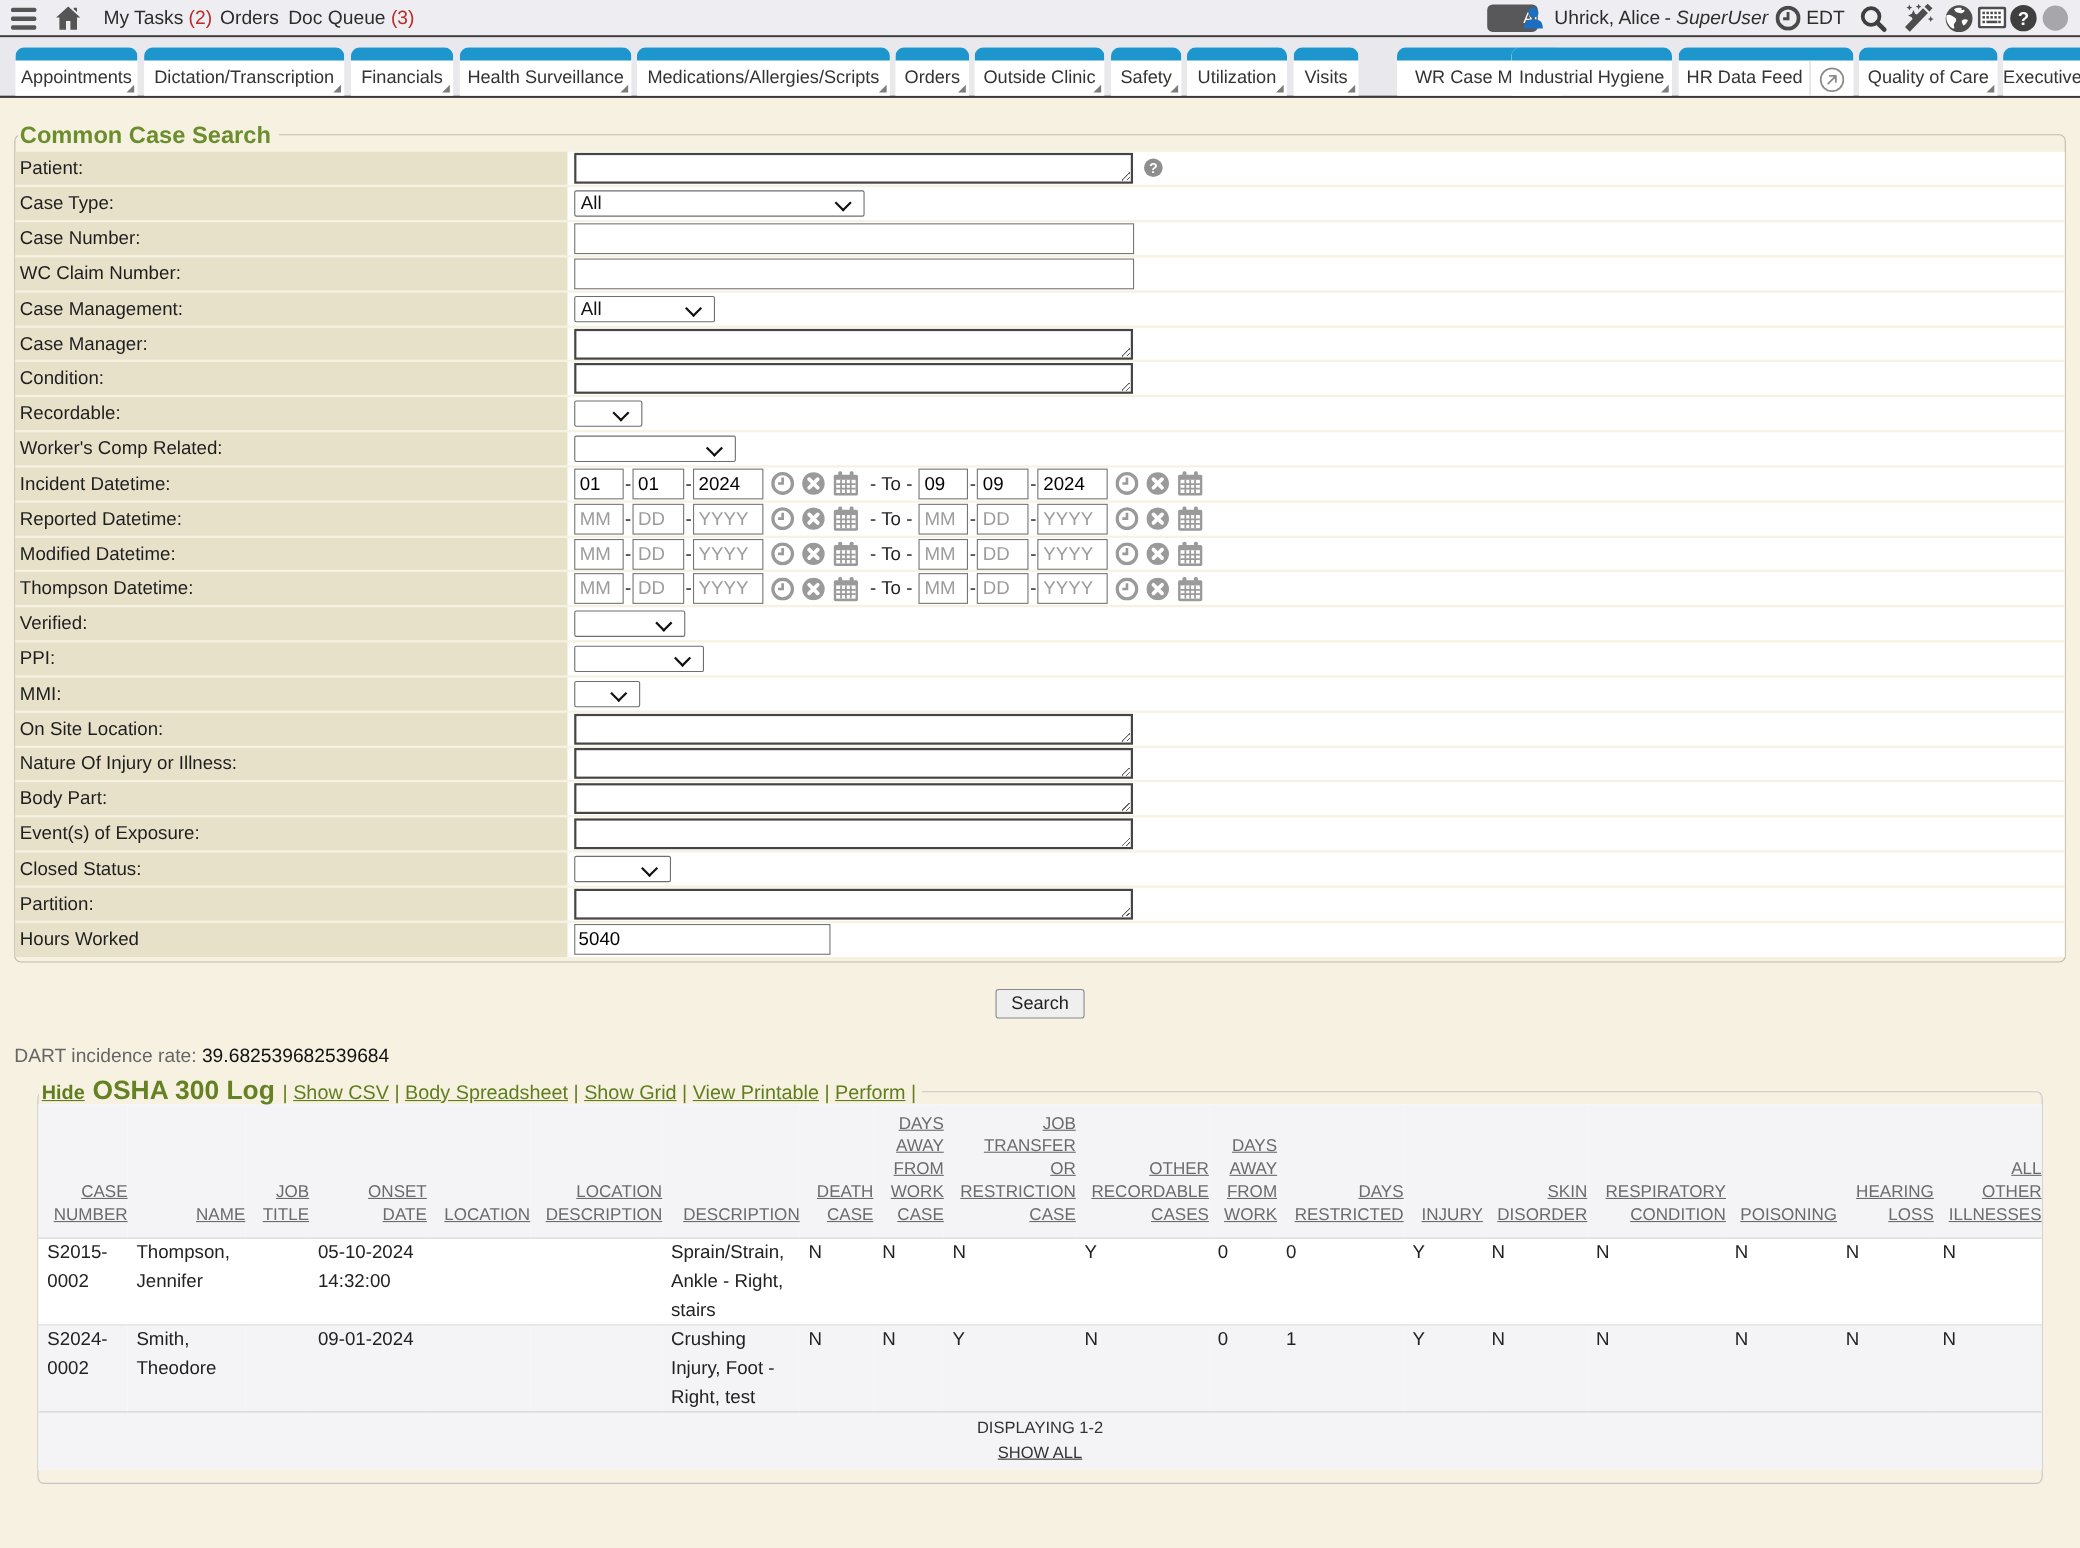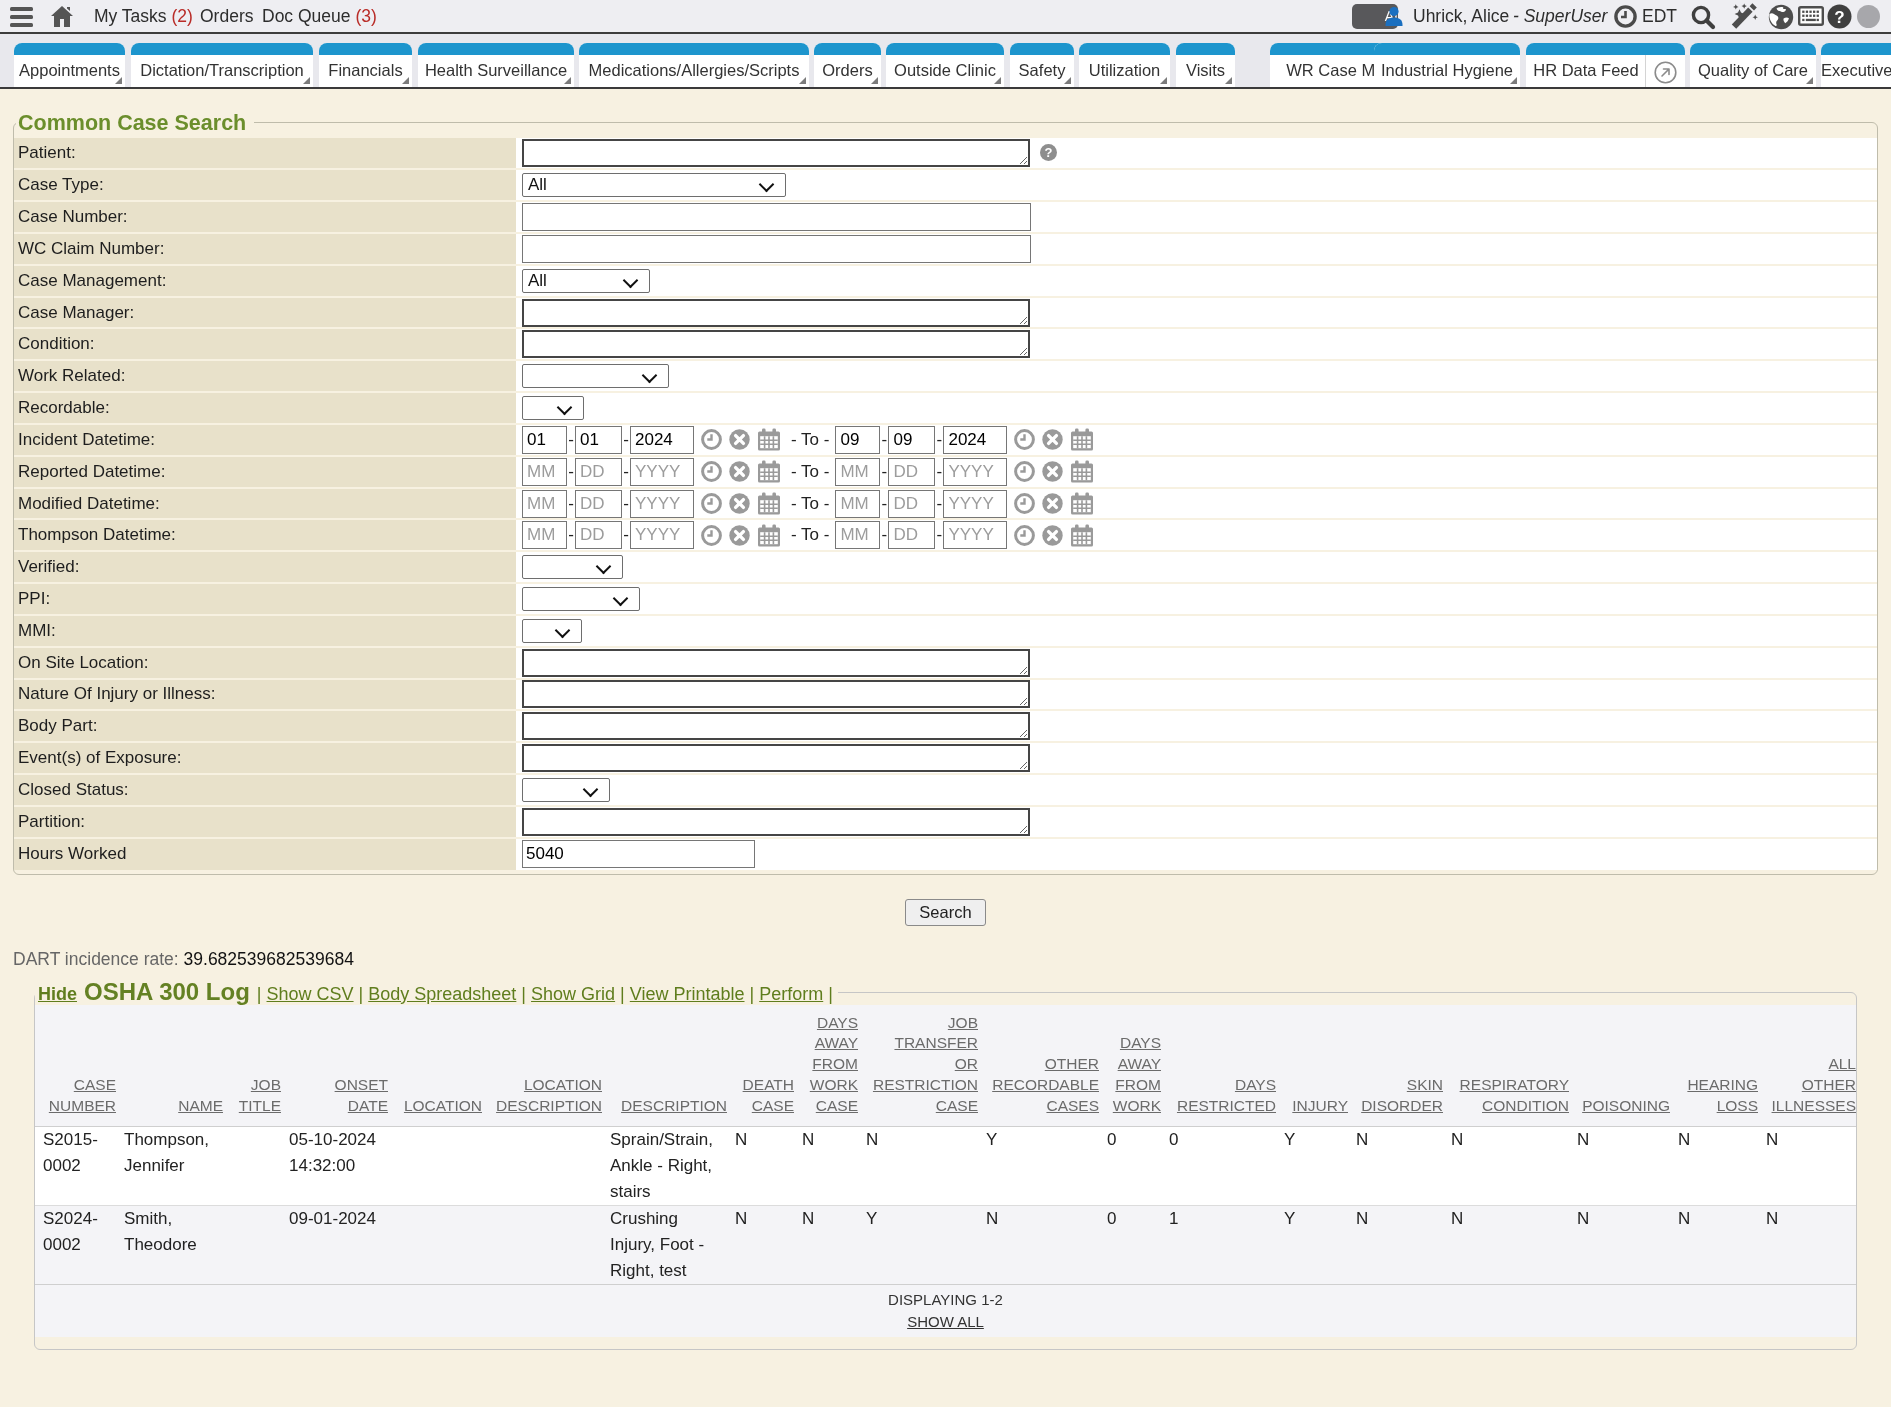--- a/index.html
+++ b/index.html
@@ -240,26 +240,26 @@
           </tr>
       <tr>
             <td class="lab">Case Manager:</td>
             <td class="val"><textarea class="ta" style=""></textarea></td>
           </tr>
       <tr>
             <td class="lab">Condition:</td>
             <td class="val"><textarea class="ta" style=""></textarea></td>
           </tr>
       <tr>
-            <td class="lab">Work Related:</td>
-            <td class="val"><span class="sel" style="width:147px"></span></td>
-          </tr>
-      <tr>
             <td class="lab">Recordable:</td>
             <td class="val"><span class="sel" style="width:62px"></span></td>
+          </tr>
+      <tr>
+            <td class="lab">Worker's Comp Related:</td>
+            <td class="val"><span class="sel" style="width:147px"></span></td>
           </tr>
       <tr>
             <td class="lab">Incident Datetime:</td>
             <td class="val">
               <div class="dtrow" id="dt1">
                 <input class="dt w2" value="01" style="">
                 <span class="dsh">-</span>
                 <input class="dt w2b" value="01" style="">
                 <span class="dsh">-</span>
                 <input class="dt w4" value="2024" style="">

